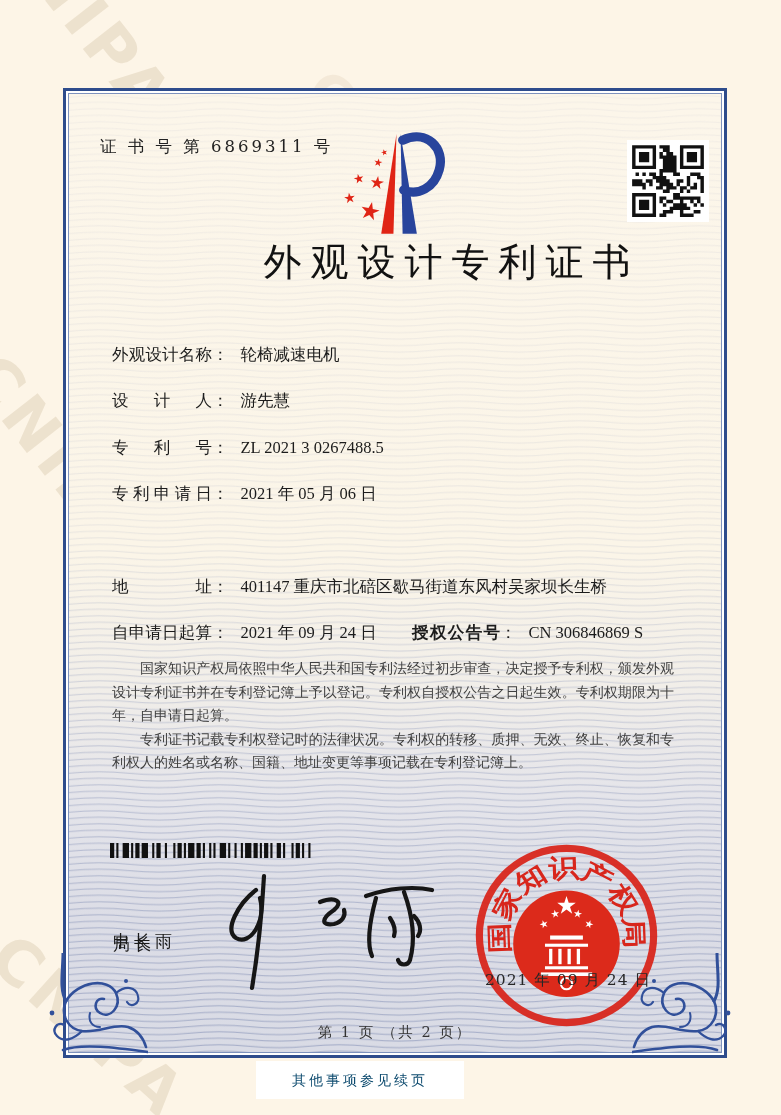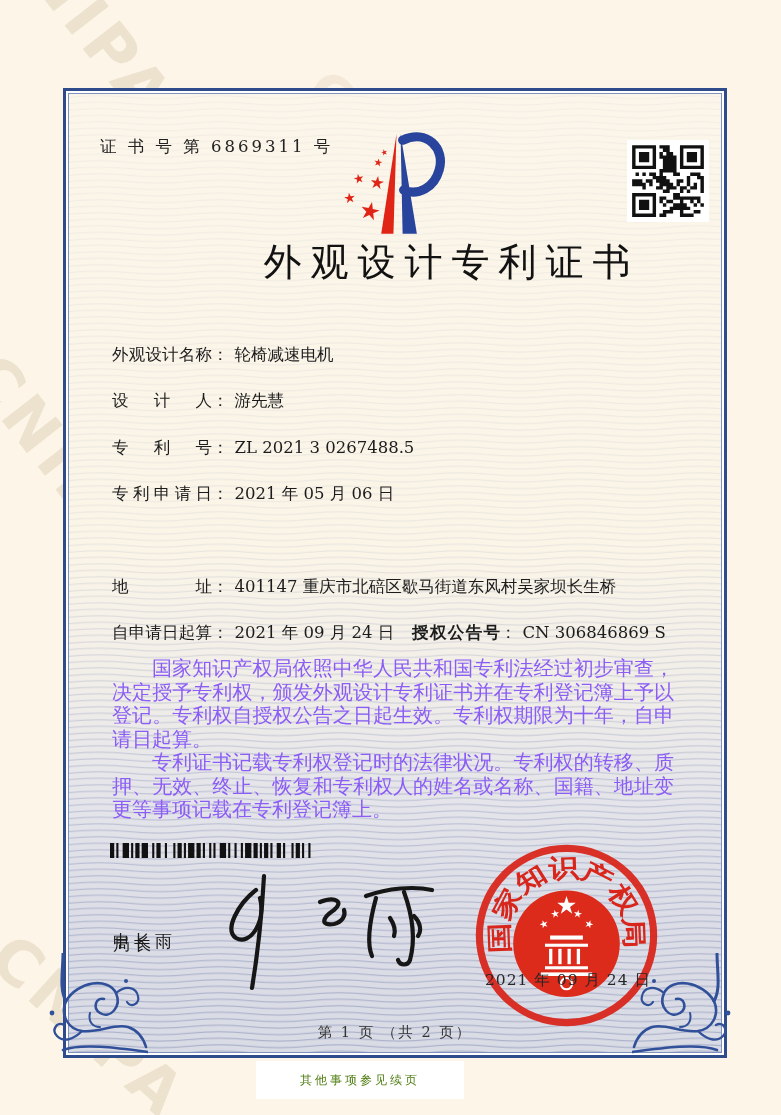--- a/index.html
+++ b/index.html
@@ -44,40 +44,40 @@
   .abs{position:absolute;z-index:3;}
   .cert-no{left:100px;top:136px;font-size:16.5px;letter-spacing:3px;color:#222;}
   .logo{left:333px;top:128px;width:128px;height:114px;}
   .qr{left:627px;top:140px;width:82px;height:82px;background:#fff;padding:0;}
   .title{
     left:63px;top:237px;width:768px;text-align:center;
     font-size:38px;font-weight:normal;color:#121212;letter-spacing:9px;text-indent:9px;
   }
   .row{left:112px;font-size:16.5px;white-space:nowrap;color:#1c1c1c;}
   .row .lbl{display:inline-block;width:100px;text-align:justify;text-align-last:justify;vertical-align:top;}
-  .row .val{margin-left:6px;}
+  .row .val{margin-left:12px;font-family:Liberation Serif, serif;}
   .row2col{left:412px;}
   .row2col .lbl{width:88px;font-weight:bold;}
   .r1{top:344px;}.r2{top:390px;}.r3{top:437px;}.r4{top:483px;}
   .r5{top:529px;}.r6{top:576px;}.r7{top:622px;}
-  .body-text{left:112px;top:657px;width:562px;font-size:20px;line-height:23.5px;text-align:justify;color:#8b5cf6;}
+  .body-text{left:112px;top:657px;width:562px;font-size:14px;line-height:23.5px;text-align:justify;color:#404040;}
   .body-text p{margin:0;text-indent:2em;}
   .barcode{left:110px;top:843px;width:205px;height:15px;}
   .officer-title{left:113px;top:895px;font-size:17px;letter-spacing:4px;color:#1a1a1a;margin-top:38px;}
   .officer-name{left:113px;top:930px;font-size:17px;letter-spacing:4px;color:#1a1a1a;}
   .signature{left:208px;top:862px;width:240px;height:130px;}
   .seal{left:464px;top:833px;width:205px;height:205px;z-index:3;}
   .seal-date{left:468px;top:970px;width:200px;text-align:center;font-size:15.5px;letter-spacing:1px;color:#272727;z-index:4;}
   .page-info{left:63px;top:1023px;width:664px;text-align:center;font-size:14.5px;letter-spacing:2px;color:#333;}
   .corner{width:118px;height:108px;z-index:4;}
   .corner-left{left:30px;top:953px;}
   .corner-right{left:632px;top:953px;transform:scaleX(-1);}
   .bottom-note{
     left:256px;top:1061px;width:208px;height:38px;background:#ffffff;
-    text-align:center;line-height:38px;font-size:12px;letter-spacing:3px;color:#4d7c0f;z-index:3;
+    text-align:center;line-height:38px;font-size:14px;letter-spacing:3px;color:#0c4a6e;z-index:3;
   }
 </style>
 </head>
 <body>
 
 <div class="page">
 
   <div class="wm wm1">CNIPA</div>
   <div class="wm wm2">CNIPA</div>
   <div class="wm wm3">CNIPA</div>

